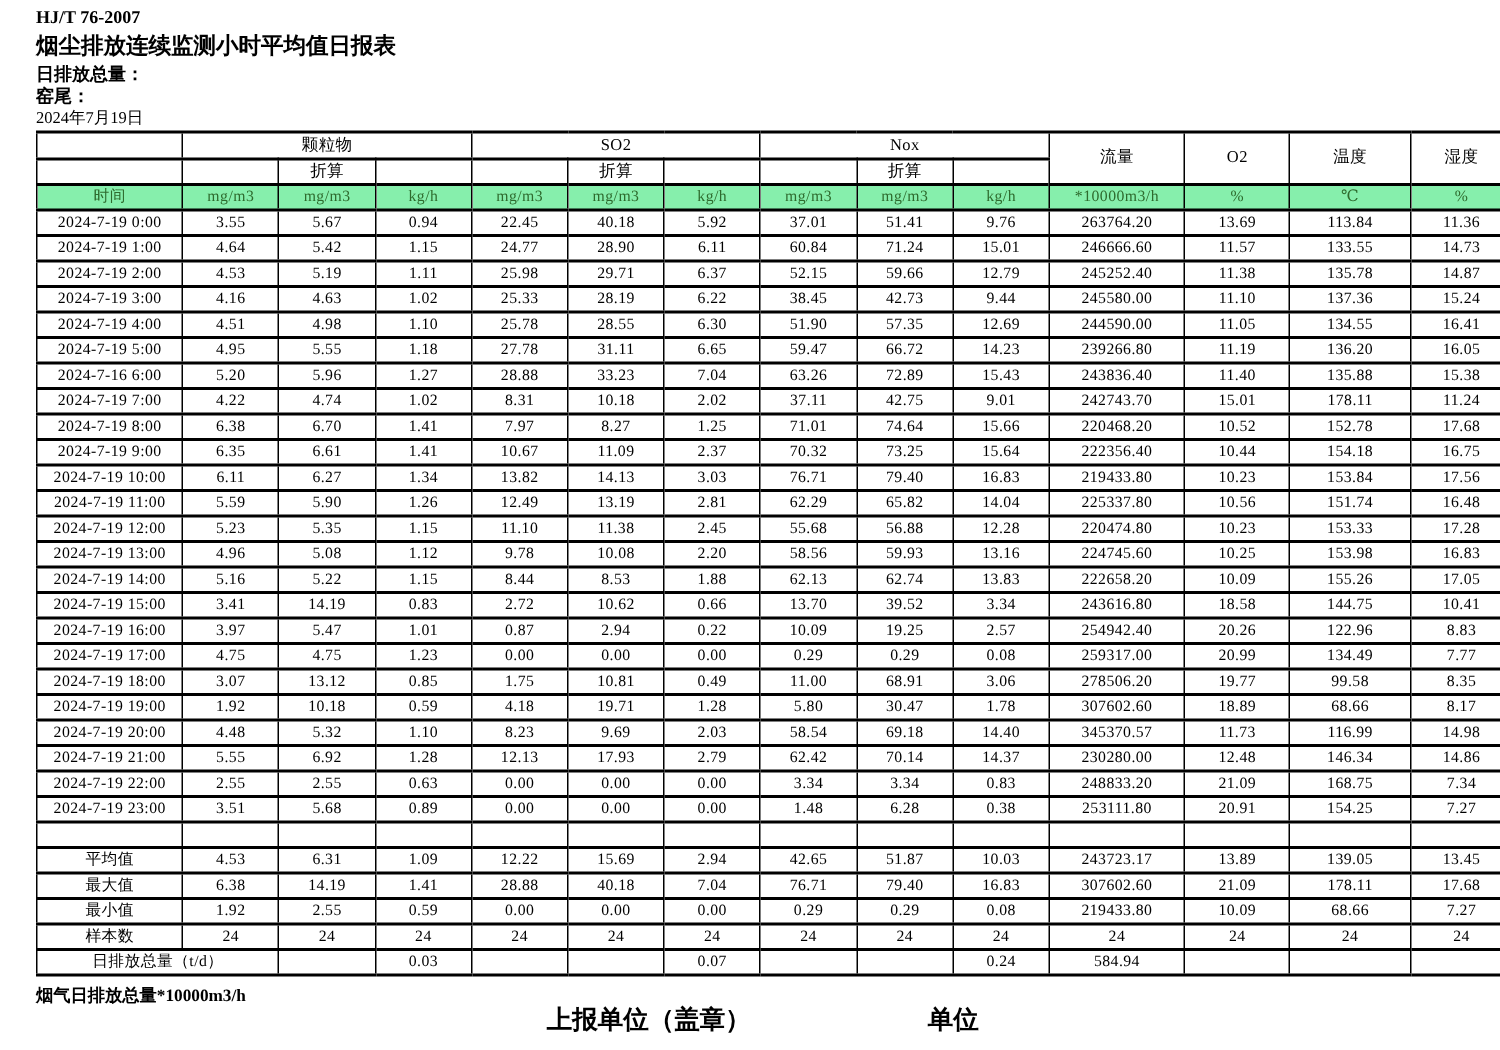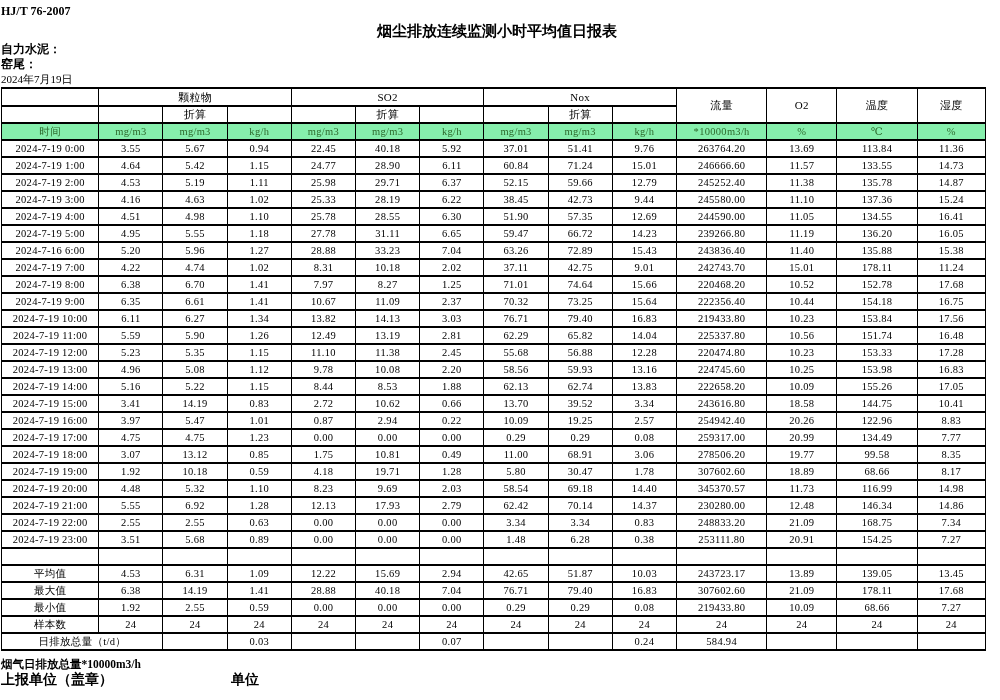--- a/index.html
+++ b/index.html
@@ -1,23 +1,23 @@
 <!DOCTYPE html>
 <html><head>
 <meta charset="utf-8">
 <style>
   html,body{margin:0;padding:0;background:#fff;}
   body{
     width:1000px;height:700px;
     font-family:"Liberation Serif","DejaVu Serif",serif;
     color:#000;overflow:hidden;
   }
-  .page{position:relative;padding:4px 7px 0 1px;}
+  .page{position:relative;padding:4px 7px 0 24px;}
   .doc-code{font-weight:bold;font-size:12px;line-height:14px;}
-  .title{text-align:center;font-weight:bold;font-size:15px;line-height:18px;margin-top:4px;}
+  .title{text-align:left;font-weight:bold;font-size:15px;line-height:18px;margin-top:4px;}
   .company{font-weight:bold;font-size:12px;line-height:15px;margin-top:2px;}
   .location{font-weight:bold;font-size:12px;line-height:15px;}
   .date-line{font-size:11px;line-height:13px;margin-top:1px;}
 
   table.report{
     border-collapse:collapse;table-layout:fixed;
     width:985px;margin-top:1px;
   }
   table.report td{
     border-left:1px solid #000;border-right:1px solid #000;
@@ -25,30 +25,30 @@
     text-align:center;vertical-align:middle;
     font-size:10.5px;line-height:13px;height:15px;
     padding:0;overflow:hidden;white-space:nowrap;
     letter-spacing:0.3px;
   }
   tr.h1 td,tr.h2 td{font-size:11px;}
   tr.h1 td{height:16px;}
   tr.unit-row td{background:#86efac;color:#2e6b2e;font-size:10.5px;}
   td.left-cell{text-align:left;padding-left:2px;}
   .footer{font-size:11.5px;font-weight:bold;margin-top:6px;line-height:15px;}
-  .footer-row2{font-size:14px;font-weight:bold;line-height:15px;display:flex;}
+  .footer-row2{font-size:17px;font-weight:bold;line-height:15px;display:flex;justify-content:center;}
   .footer-row2 .unit-label{margin-left:118px;}
 </style>
 </head>
 <body>
 
 <div class="page">
   <div class="doc-code">HJ/T  76-2007</div>
   <div class="title">烟尘排放连续监测小时平均值日报表</div>
-  <div class="company">自力水泥：</div>
+  <div class="company">日排放总量：</div>
   <div class="location">窑尾：</div>
   <div class="date-line">2024年7月19日</div>
 
   <table class="report">
     <colgroup>
       <col style="width:97px">
       <col style="width:64px">
         <col style="width:64px">
         <col style="width:64px">
       <col style="width:64px">

